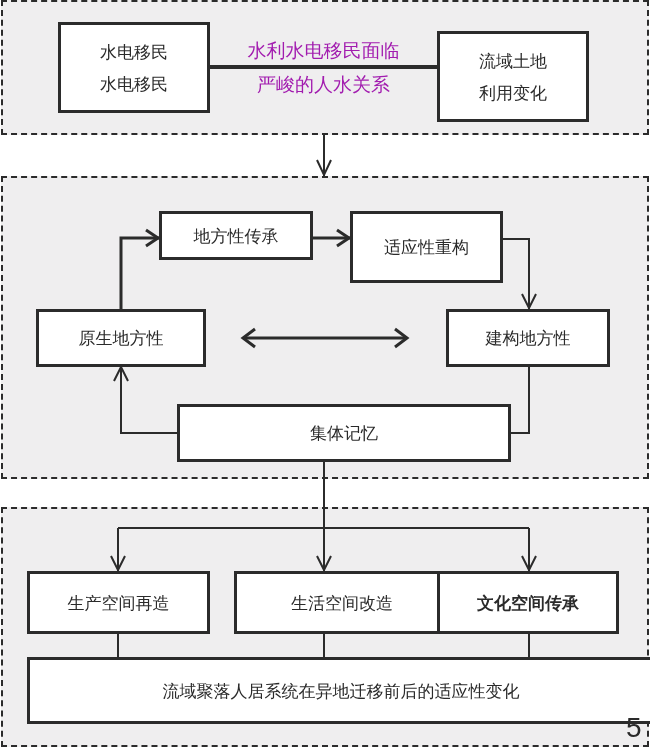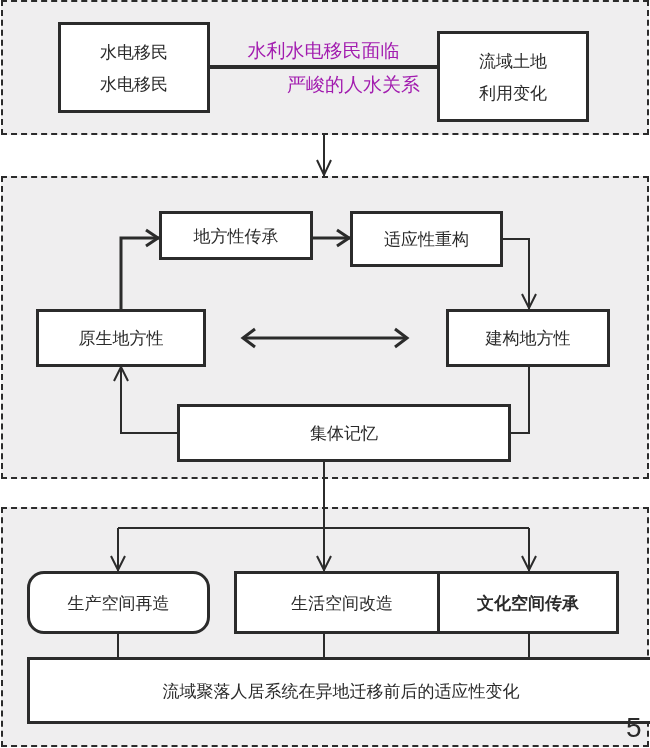--- a/index.html
+++ b/index.html
@@ -62,45 +62,45 @@
   </g>
 </svg>
 
 <div class="box" style="left:58px; top:22px; width:152px; height:91px;">
   <span class="inner">
     <span>水电移民</span><br>
     <span>水电移民</span>
   </span>
 </div>
 <div class="label" style="left:210px; top:38px; width:227px;">水利水电移民面临</div>
-<div class="label" style="left:210px; top:72px; width:227px;padding-left:30px;">严峻的人水关系</div>
+<div class="label" style="left:210px; top:72px; width:227px;">严峻的人水关系</div>
 <div class="box" style="left:437px; top:22px; width:152px; height:91px;margin-top:9px;">
   <span class="inner">
     <span>流域土地</span><br>
     <span>利用变化</span>
   </span>
 </div>
 
 <div class="box" style="left:159px; top:211px; width:154px; height:49px;">
   <span>地方性传承</span>
 </div>
-<div class="box" style="left:350px; top:211px; width:153px; height:56px;">
+<div class="box" style="left:350px; top:211px; width:153px; height:72px;">
   <span>适应性重构</span>
 </div>
 <div class="box" style="left:36px; top:309px; width:170px; height:58px;">
   <span>原生地方性</span>
 </div>
 <div class="box" style="left:446px; top:309px; width:164px; height:58px;">
   <span>建构地方性</span>
 </div>
 <div class="box" style="left:177px; top:404px; width:334px; height:58px;">
   <span>集体记忆</span>
 </div>
 
-<div class="box" style="left:27px; top:571px; width:183px; height:63px;border-radius:17px;">
+<div class="box" style="left:27px; top:571px; width:183px; height:63px;">
   <span>生产空间再造</span>
 </div>
 <div class="box" style="left:234px; top:571px; width:216px; height:63px;">
   <span>生活空间改造</span>
 </div>
 <div class="box" style="left:437px; top:571px; width:182px; height:63px;font-weight:bold;">
   <span>文化空间传承</span>
 </div>
 <div class="box" style="left:27px; top:657px; width:628px; height:67px;">
   <span>流域聚落人居系统在异地迁移前后的适应性变化</span>

